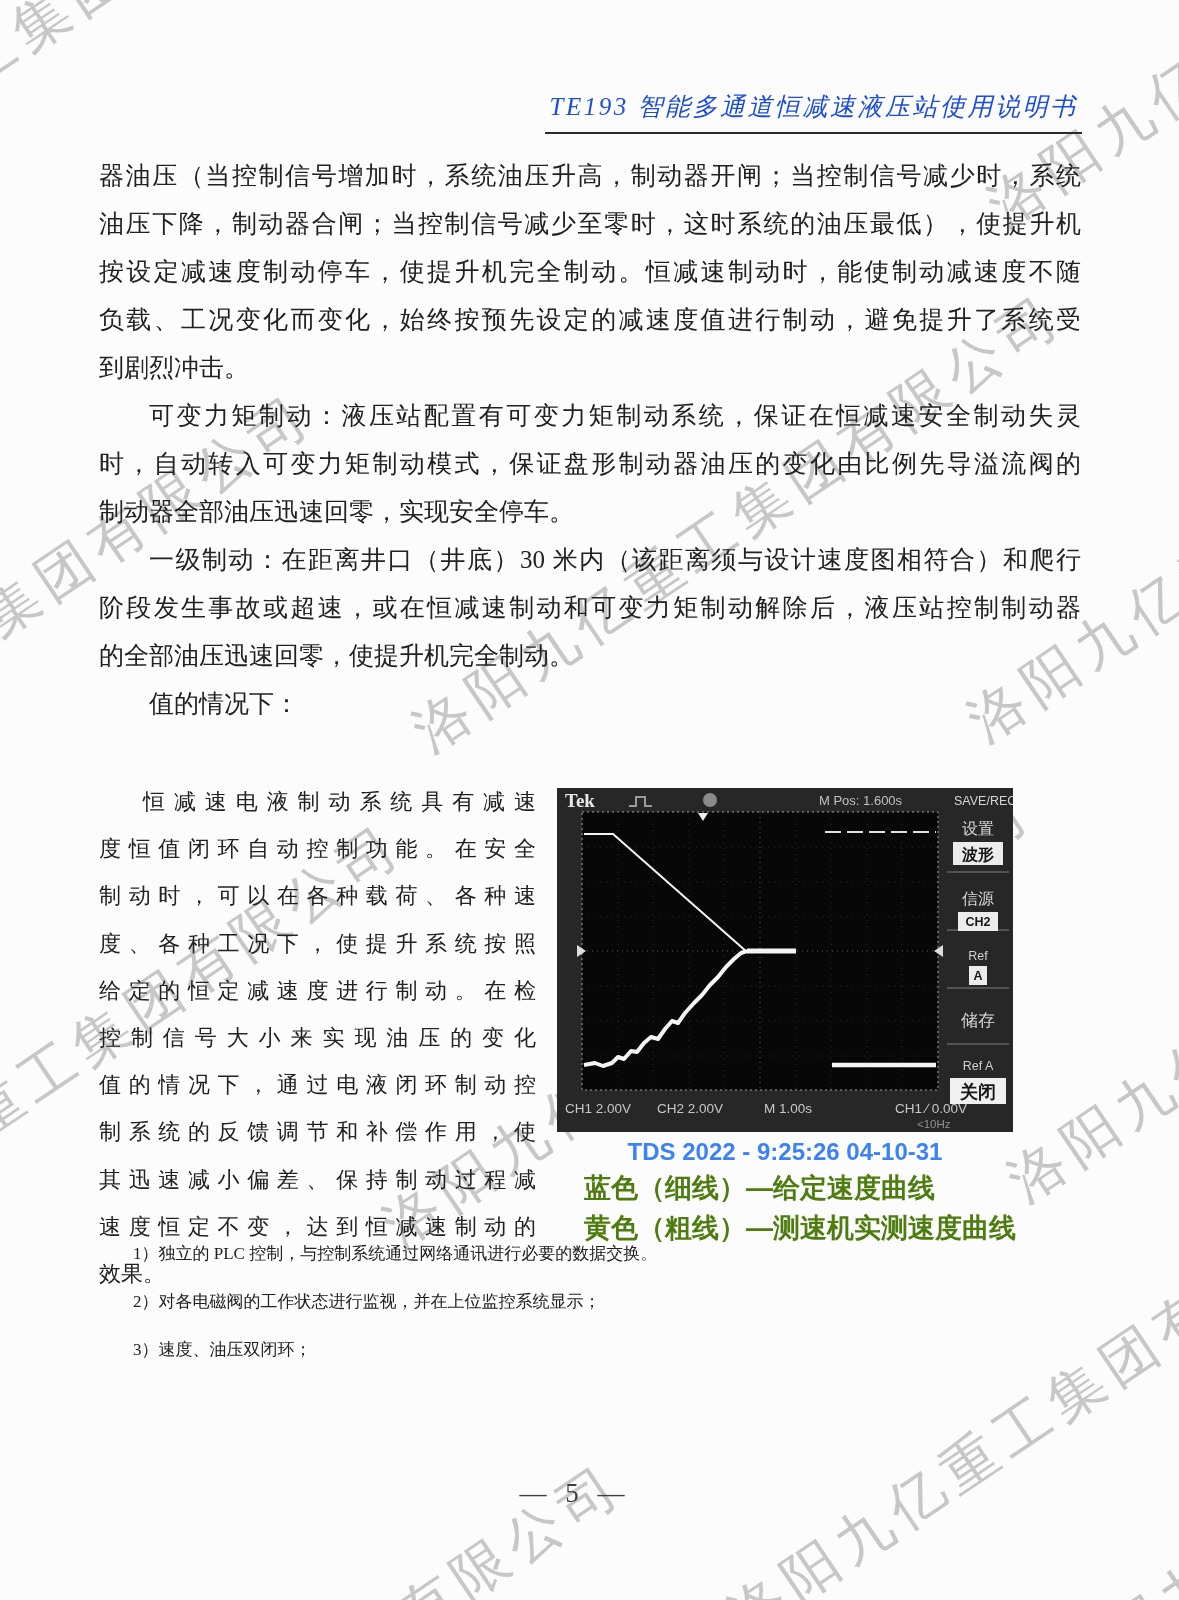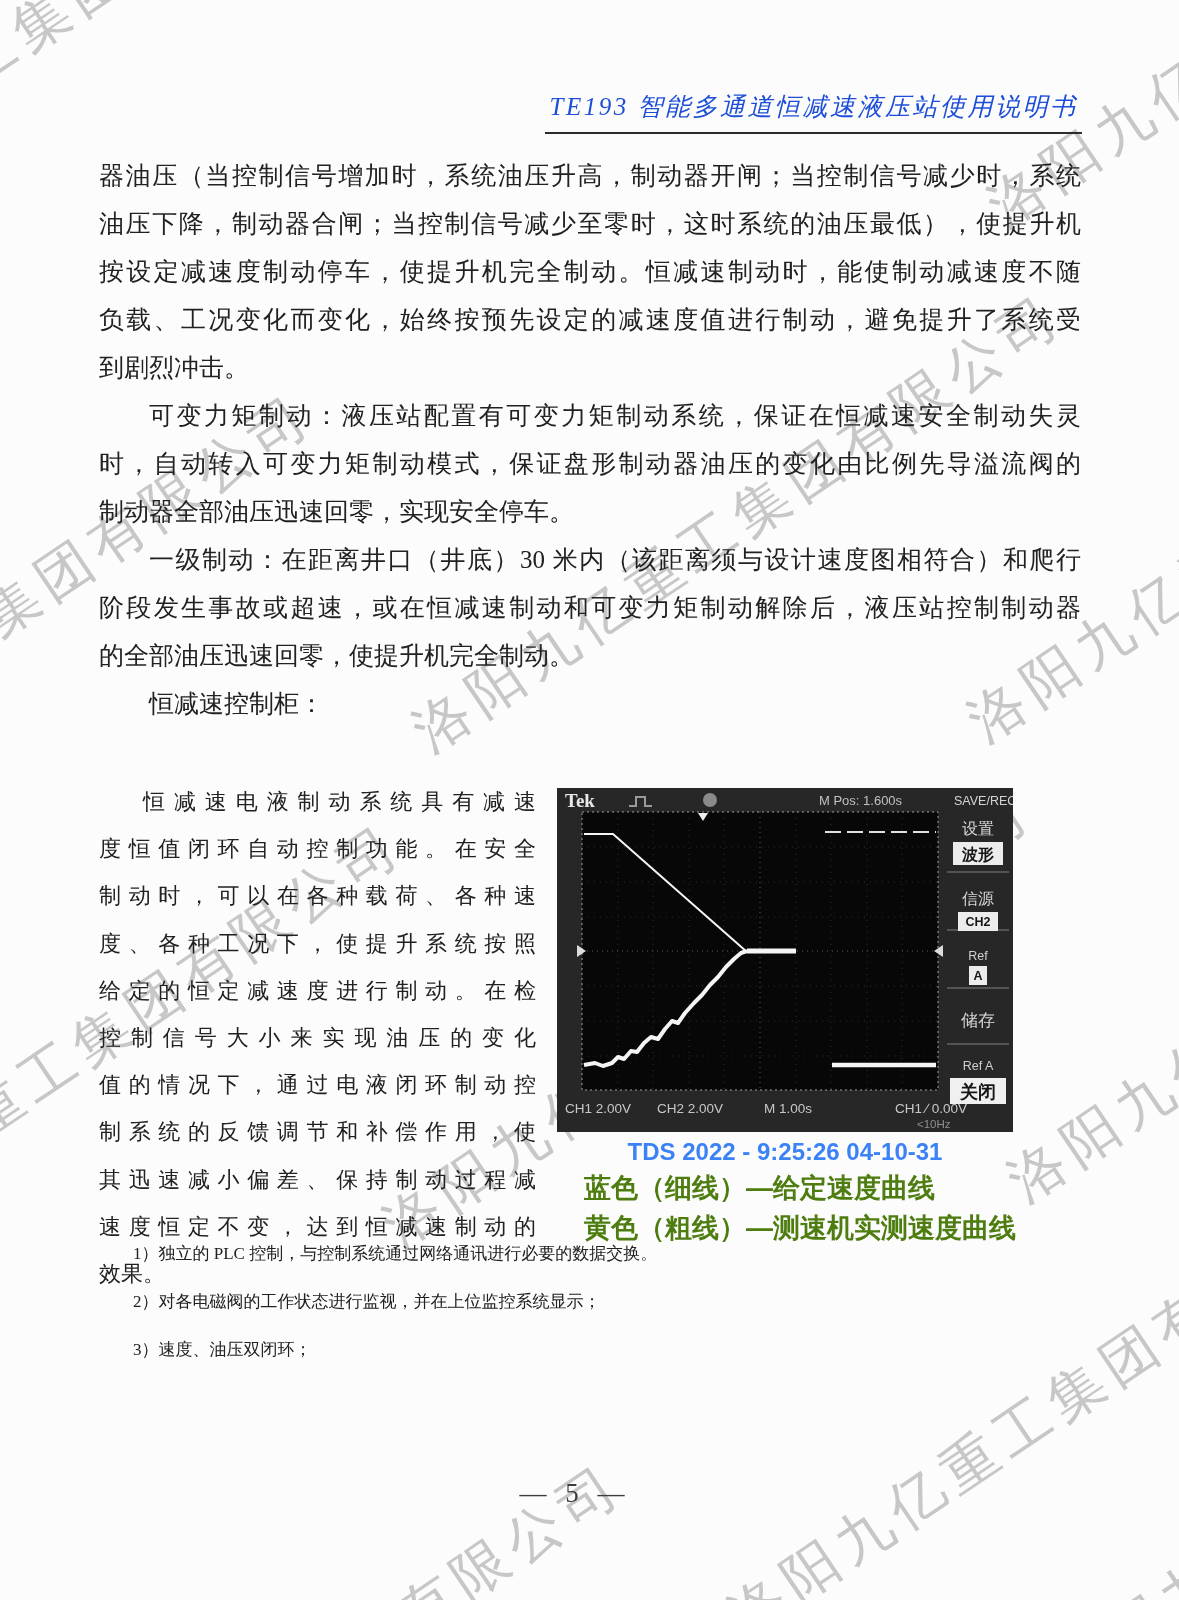--- a/index.html
+++ b/index.html
@@ -72,21 +72,21 @@
         <div class="line">可变力矩制动：液压站配置有可变力矩制动系统，保证在恒减速安全制动失灵</div>
         <div class="line">时，自动转入可变力矩制动模式，保证盘形制动器油压的变化由比例先导溢流阀的</div>
         <div class="line">制动器全部油压迅速回零，实现安全停车。</div>
       </div>
     <div class="para indent">
         <div class="line">一级制动：在距离井口（井底）30 米内（该距离须与设计速度图相符合）和爬行</div>
         <div class="line">阶段发生事故或超速，或在恒减速制动和可变力矩制动解除后，液压站控制制动器</div>
         <div class="line">的全部油压迅速回零，使提升机完全制动。</div>
       </div>
     <div class="para indent">
-        <div class="line">恒减速控制柜：</div>
+        <div class="line">值的情况下：</div>
       </div>
   </div>
 
   <div class="col-left para indent">
       <div class="line">恒减速电液制动系统具有减速</div>
       <div class="line">度恒值闭环自动控制功能。在安全</div>
       <div class="line">制动时，可以在各种载荷、各种速</div>
       <div class="line">度、各种工况下，使提升系统按照</div>
       <div class="line">给定的恒定减速度进行制动。在检</div>
       <div class="line">控制信号大小来实现油压的变化</div>

